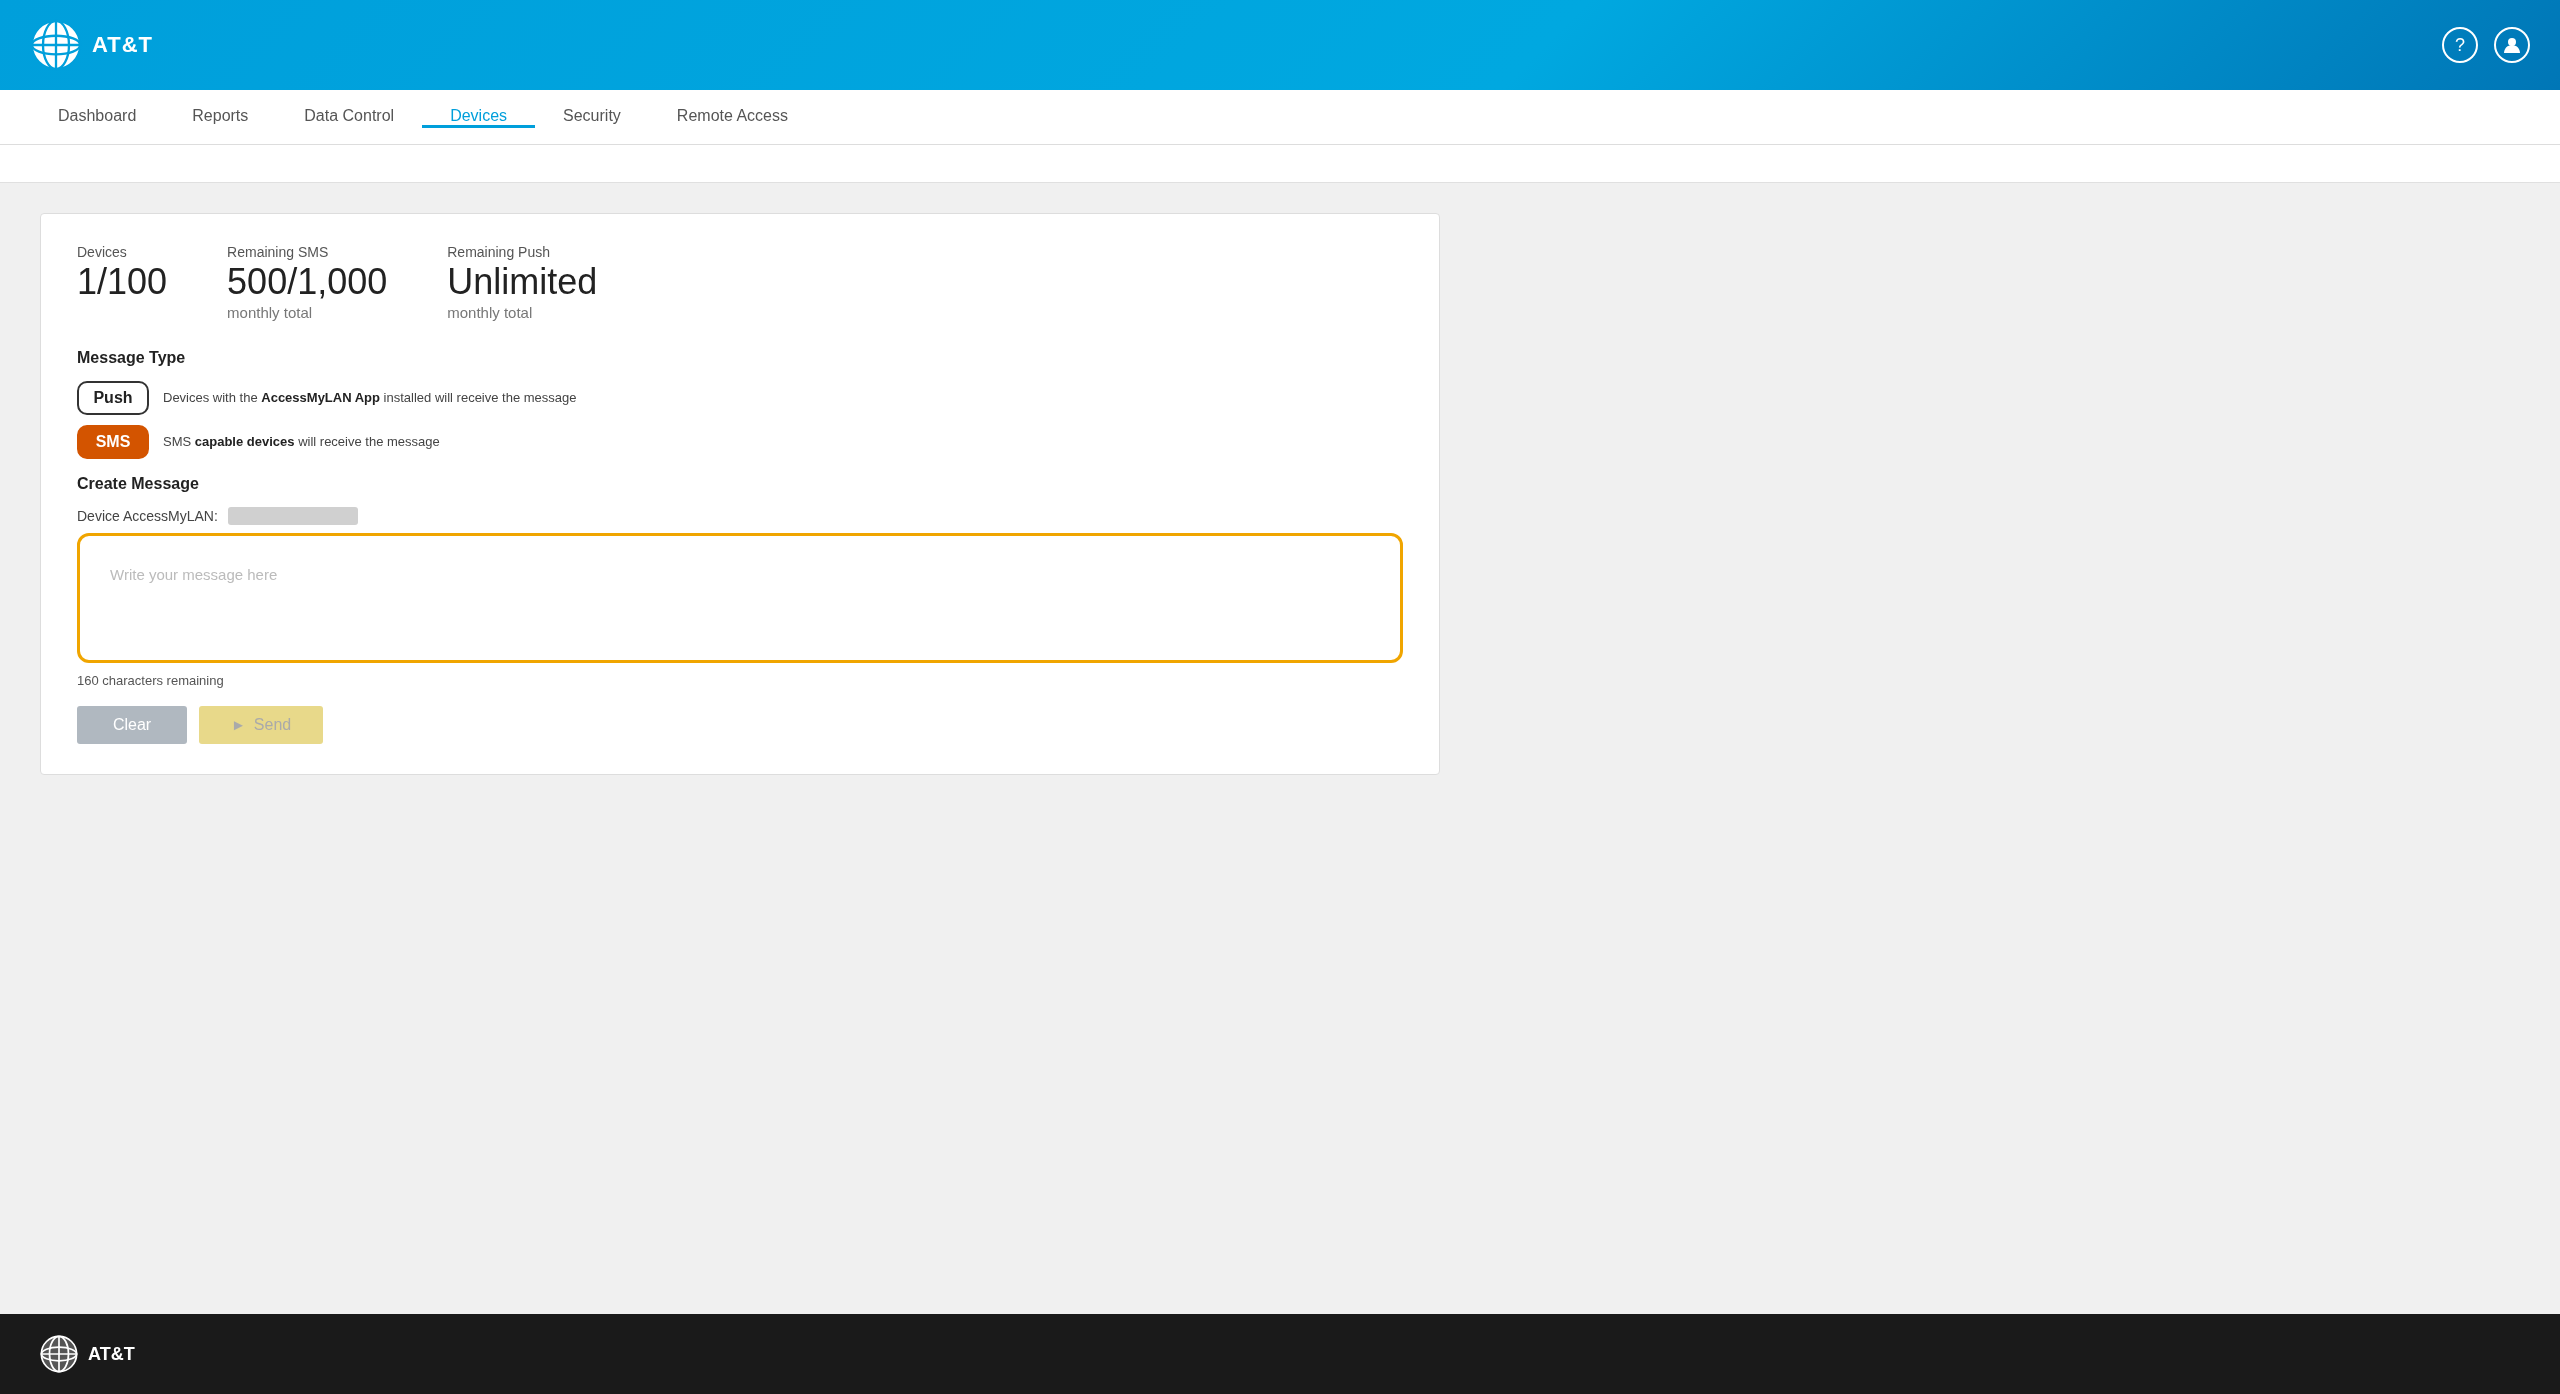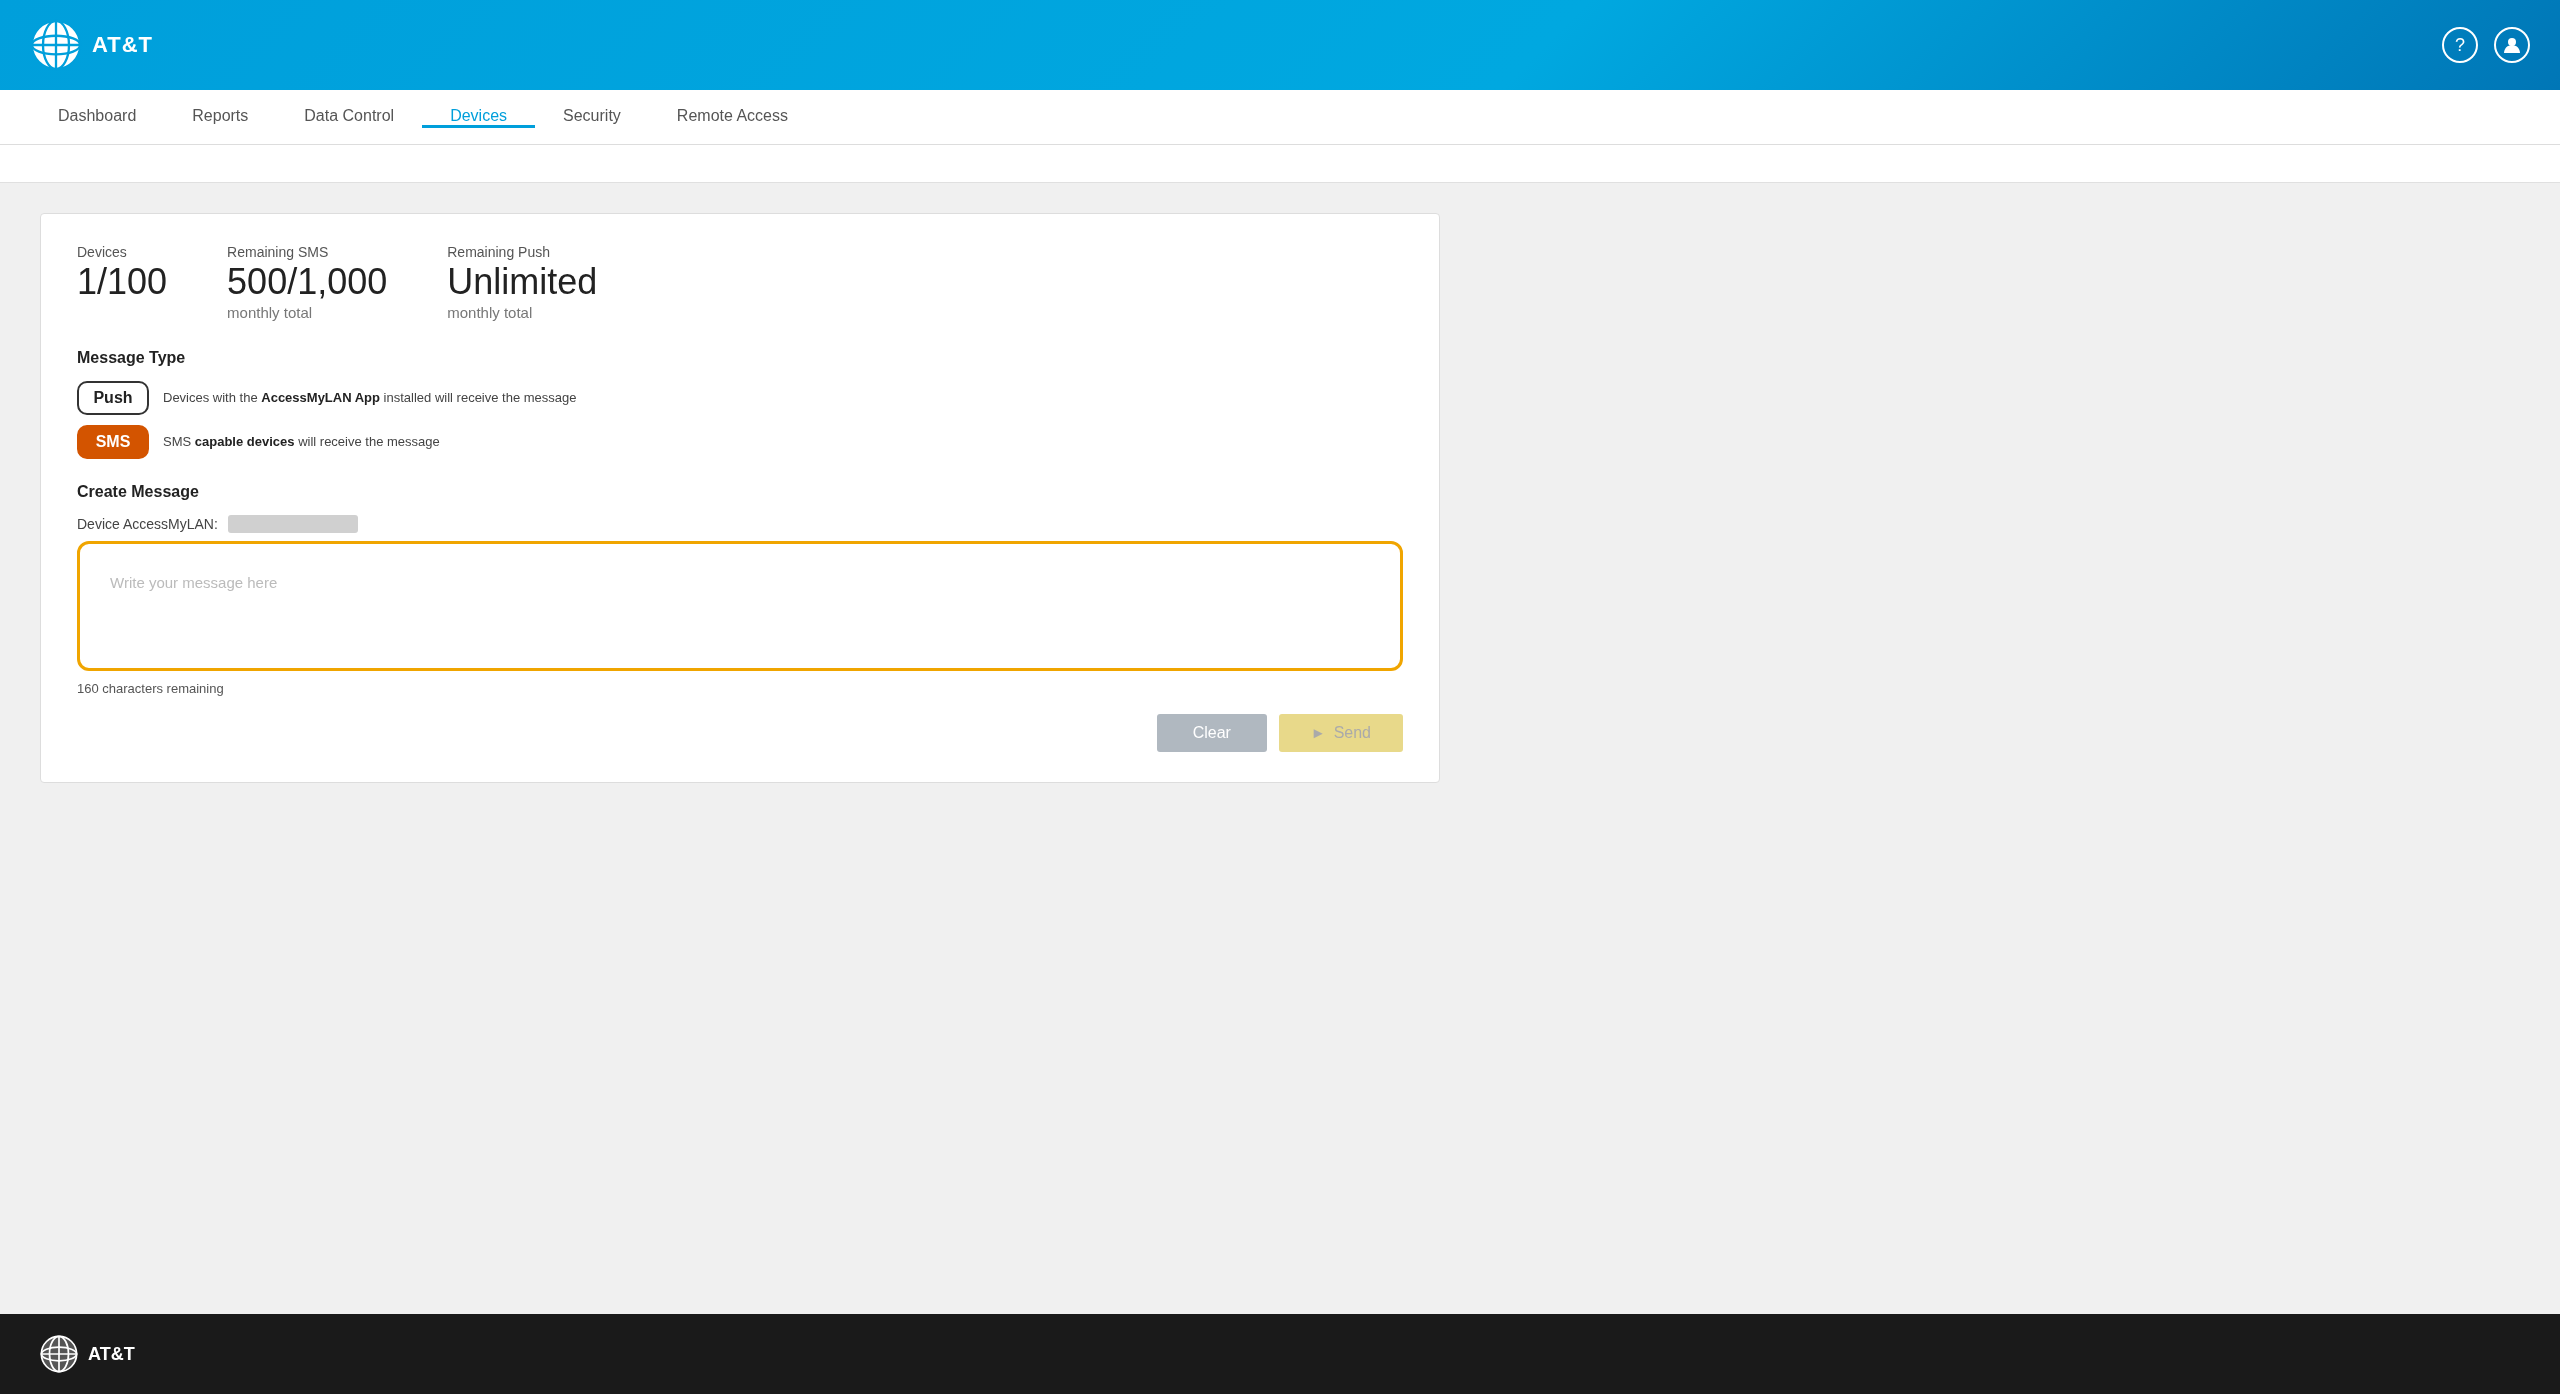--- a/index.html
+++ b/index.html
@@ -160,21 +160,21 @@
       font-size: 13px;
       color: #444;
     }
     .type-desc strong {
       font-weight: bold;
       color: #222;
     }
 
     
     .create-message-section {
-      margin-top: 24px;
+      margin-top: 16px;
     }
     .device-desc-row {
       display: flex;
       align-items: center;
       gap: 10px;
       margin-bottom: 8px;
       font-size: 14px;
       color: #444;
     }
     .device-desc-value {
@@ -201,21 +201,20 @@
     }
     .char-remaining {
       font-size: 13px;
       color: #555;
       margin-top: 6px;
     }
 
     
     .action-buttons {
       display: flex;
-      justify-content: flex-end;
       gap: 12px;
       margin-top: 18px;
     }
     .btn-clear {
       background: #b0b8c0;
       color: white;
       border: none;
       border-radius: 3px;
       padding: 10px 32px;
       font-size: 16px;

